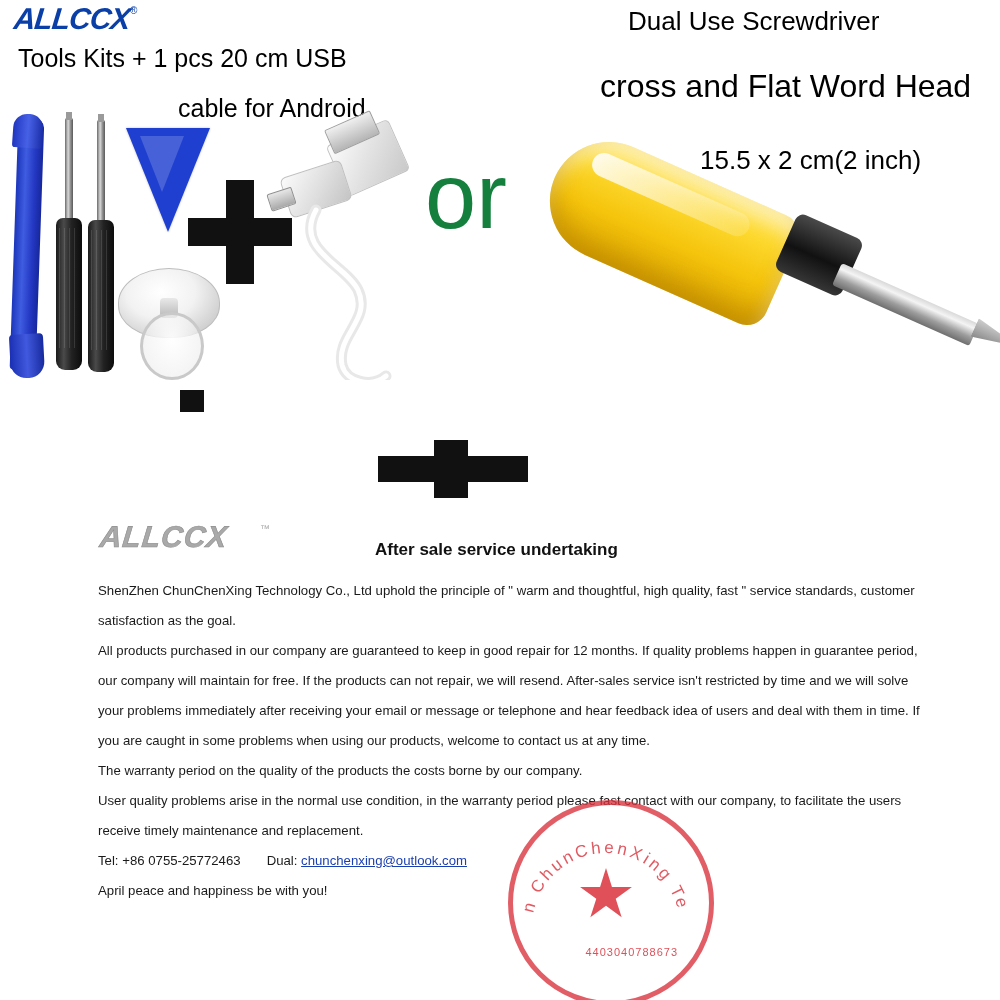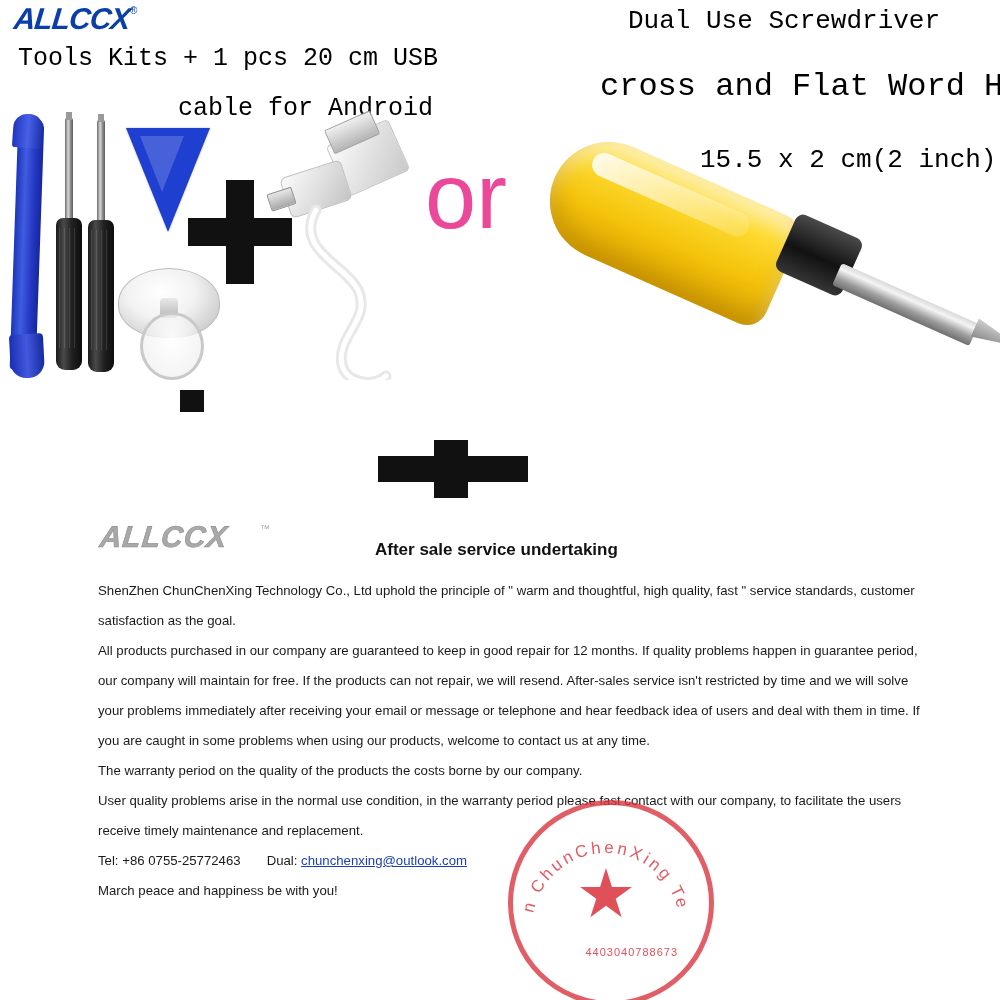--- a/index.html
+++ b/index.html
@@ -40,39 +40,39 @@
   }
   #brand-logo .reg {
     position: absolute;
     left: 116px; top: 3px;
     font-size: 10px;
     color: #0a3fa8;
   }
 
   
   .headline {
-    font-family: Liberation Mono, monospace;
+    font-family: Liberation Sans, sans-serif;
     font-size: 25px;
     color: #000;
     white-space: nowrap;
   }
   #title-left-line1 { left: 18px;  top: 44px; }
   #title-left-line2 { left: 178px; top: 94px; }
 
   #title-right-line1 { left: 628px; top: 6px;  font-size: 26px; }
   #title-right-line2 { left: 600px; top: 68px; font-size: 32px; }
   #title-right-line3 { left: 700px; top: 145px; font-size: 26px; }
 
   
   #or-label {
     left: 425px; top: 150px;
     font-family: "Liberation Sans", sans-serif;
     font-size: 92px;
     line-height: 92px;
-    color: #ec4899;
+    color: #15803d;
   }
 
   
   .plus-h, .plus-v { position: absolute; background: #111; }
   #plus-1 { left: 188px; top: 180px; width: 104px; height: 104px; }
   #plus-1 .plus-h { left: 0; top: 38px; width: 104px; height: 28px; }
   #plus-1 .plus-v { left: 38px; top: 0; width: 28px; height: 104px; }
 
   #plus-2 { left: 378px; top: 440px; width: 150px; height: 58px; }
   #plus-2 .plus-h { left: 0; top: 16px; width: 150px; height: 26px; }
@@ -468,21 +468,21 @@
 
     <div id="service-body">
       <p>ShenZhen ChunChenXing Technology Co., Ltd uphold the principle of " warm and thoughtful, high quality, fast " service standards, customer satisfaction as the goal.</p>
       <p>All products purchased in our company are guaranteed to keep in good repair for 12 months. If quality problems happen in guarantee period, our company will maintain for free. If the products can not repair, we will resend. After-sales service isn't restricted by time and we will solve your problems immediately after receiving your email or message or telephone and hear feedback idea of users and deal with them in time. If you are caught in some problems when using our products, welcome to contact us at any time.</p>
       <p>The warranty period on the quality of the products the costs borne by our company.</p>
       <p>User quality problems arise in the normal use condition, in the warranty period please fast contact with our company, to facilitate the users receive timely maintenance and replacement.</p>
       <p id="contact-line">
         <span>Tel: +86 0755-25772463</span><span class="sep"></span><span>Dual:</span>
         <span class="email">chunchenxing@outlook.com</span>
       </p>
-      <p>March peace and happiness be with you!</p>
+      <p>April peace and happiness be with you!</p>
     </div>
 
   </div>
 
   <div class="abs" id="company-stamp">
     <div class="ring"></div>
     <svg class="stamp-arc" viewBox="0 0 196 196">
       <defs>
         <path id="arcpath" d="M 26 110 A 74 74 0 0 1 170 110" fill="none"></path>
       </defs>

